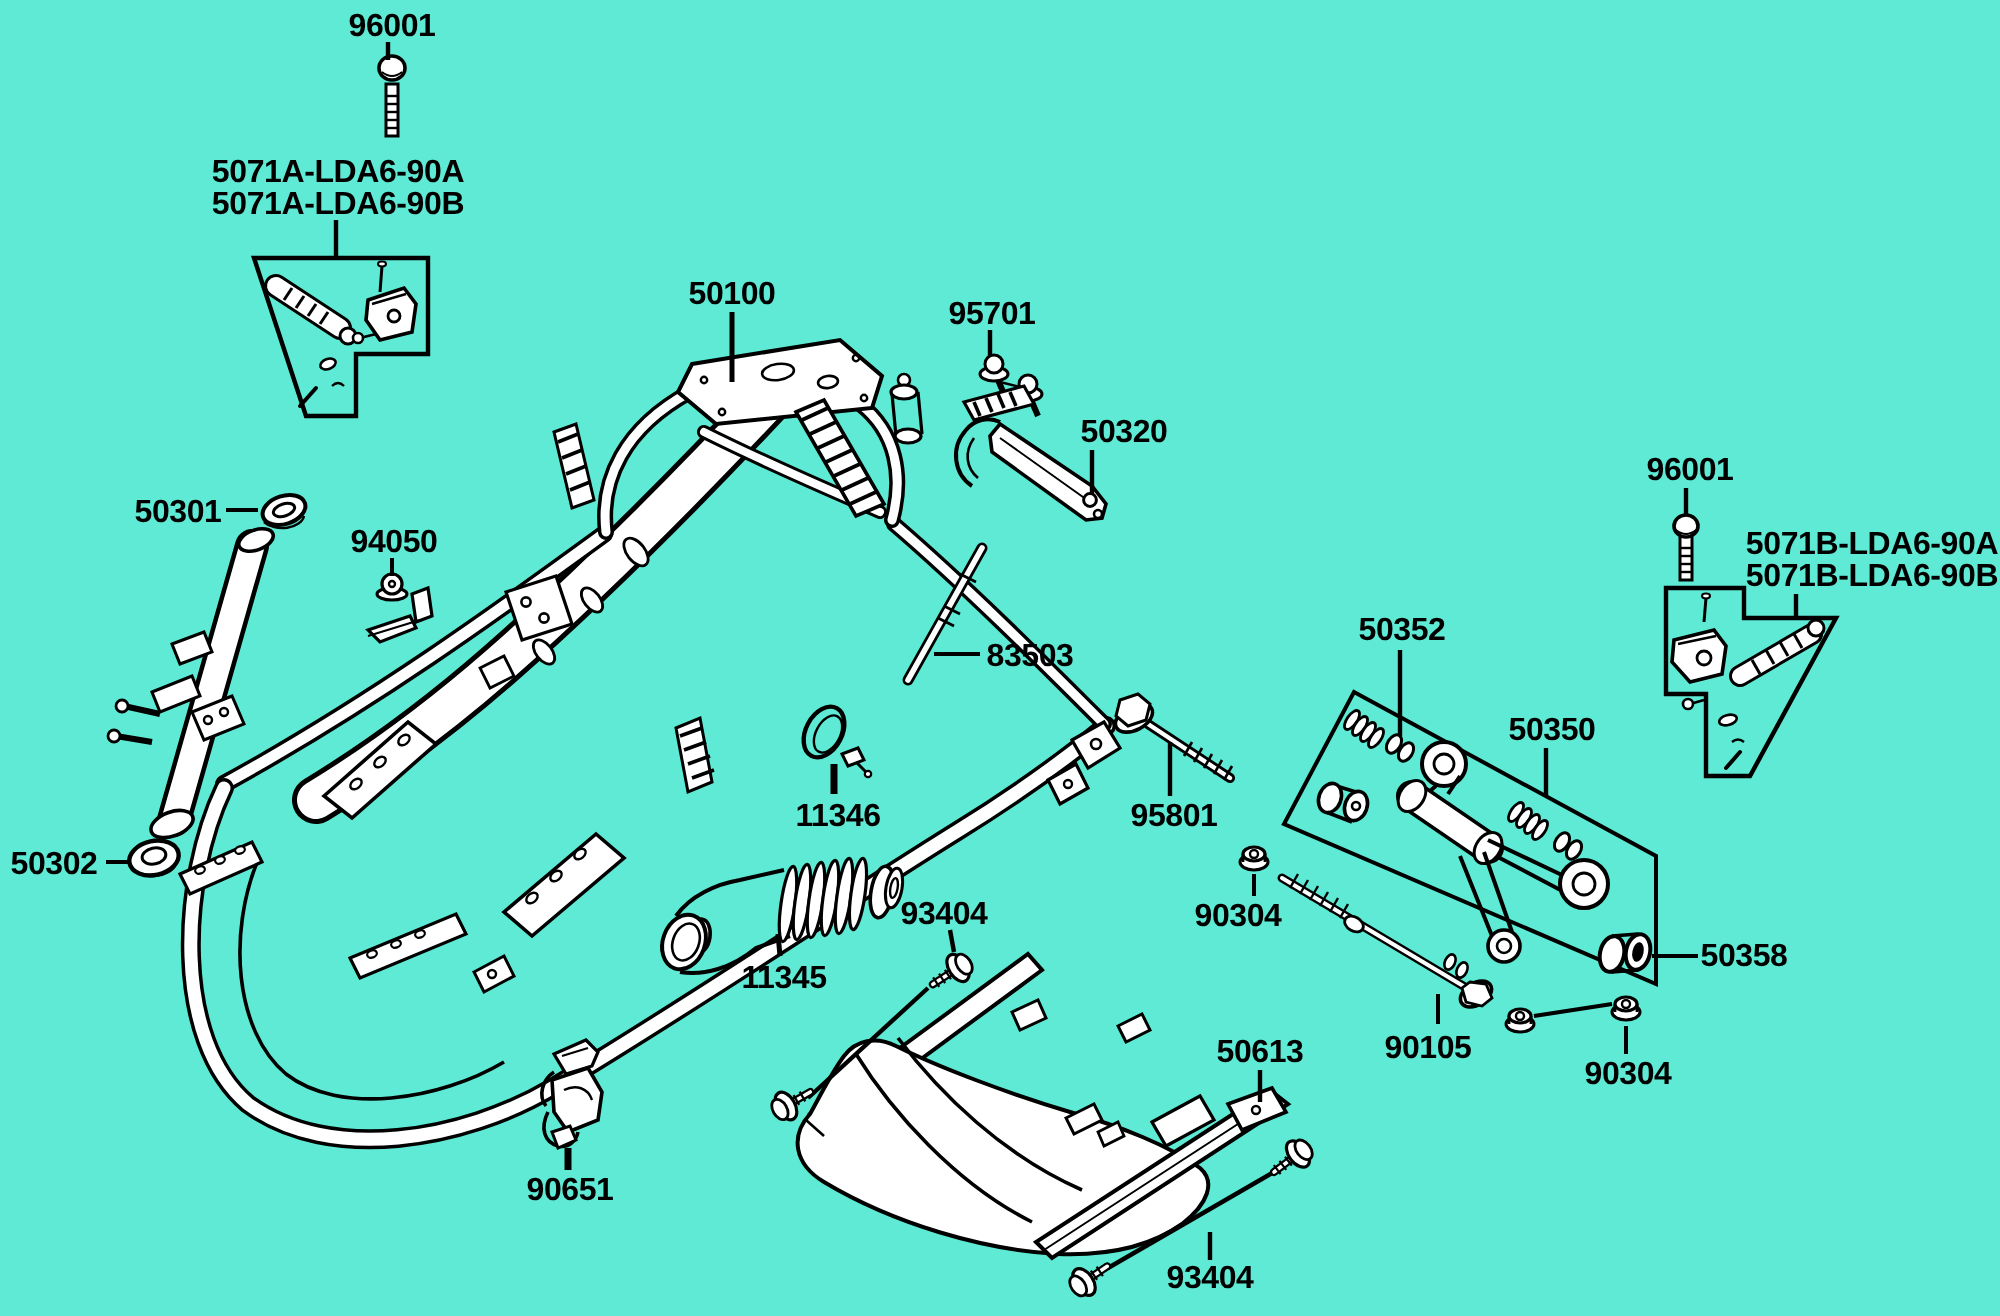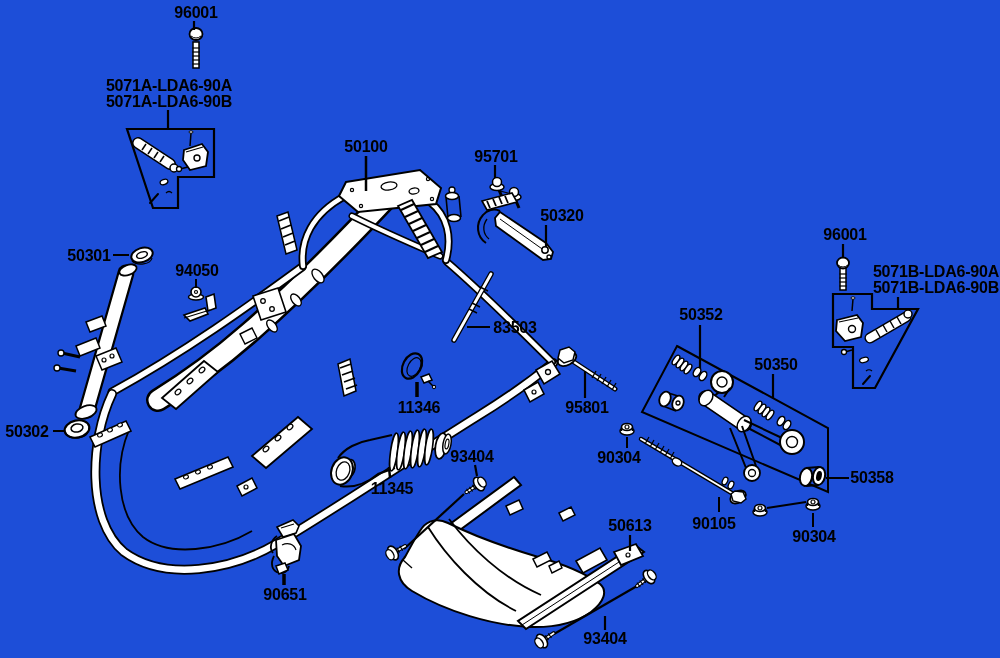--- a/index.html
+++ b/index.html
@@ -1,16 +1,16 @@
 <!DOCTYPE html>
 <html><head>
 <meta charset="utf-8">
 <style>
   html,body{margin:0;padding:0;background:#fff;}
-  .stage{position:relative;width:1000px;height:658px;background:#1d4ed8;overflow:hidden;}
+  .stage{position:relative;width:1000px;height:658px;background:#5eead4;overflow:hidden;}
   svg{position:absolute;inset:0;}
   .lbl{font-family:"Liberation Sans",sans-serif;font-weight:bold;font-size:16px;fill:#000;
        text-anchor:middle;letter-spacing:-0.2px;}
   .ln{stroke:#000;fill:none;}
   .wf{fill:#fff;stroke:#000;}
   .tubeO{stroke:#000;fill:none;stroke-linecap:round;}
   .tubeI{stroke:#fff;fill:none;stroke-linecap:round;}
 </style>
 </head>
 <body>

